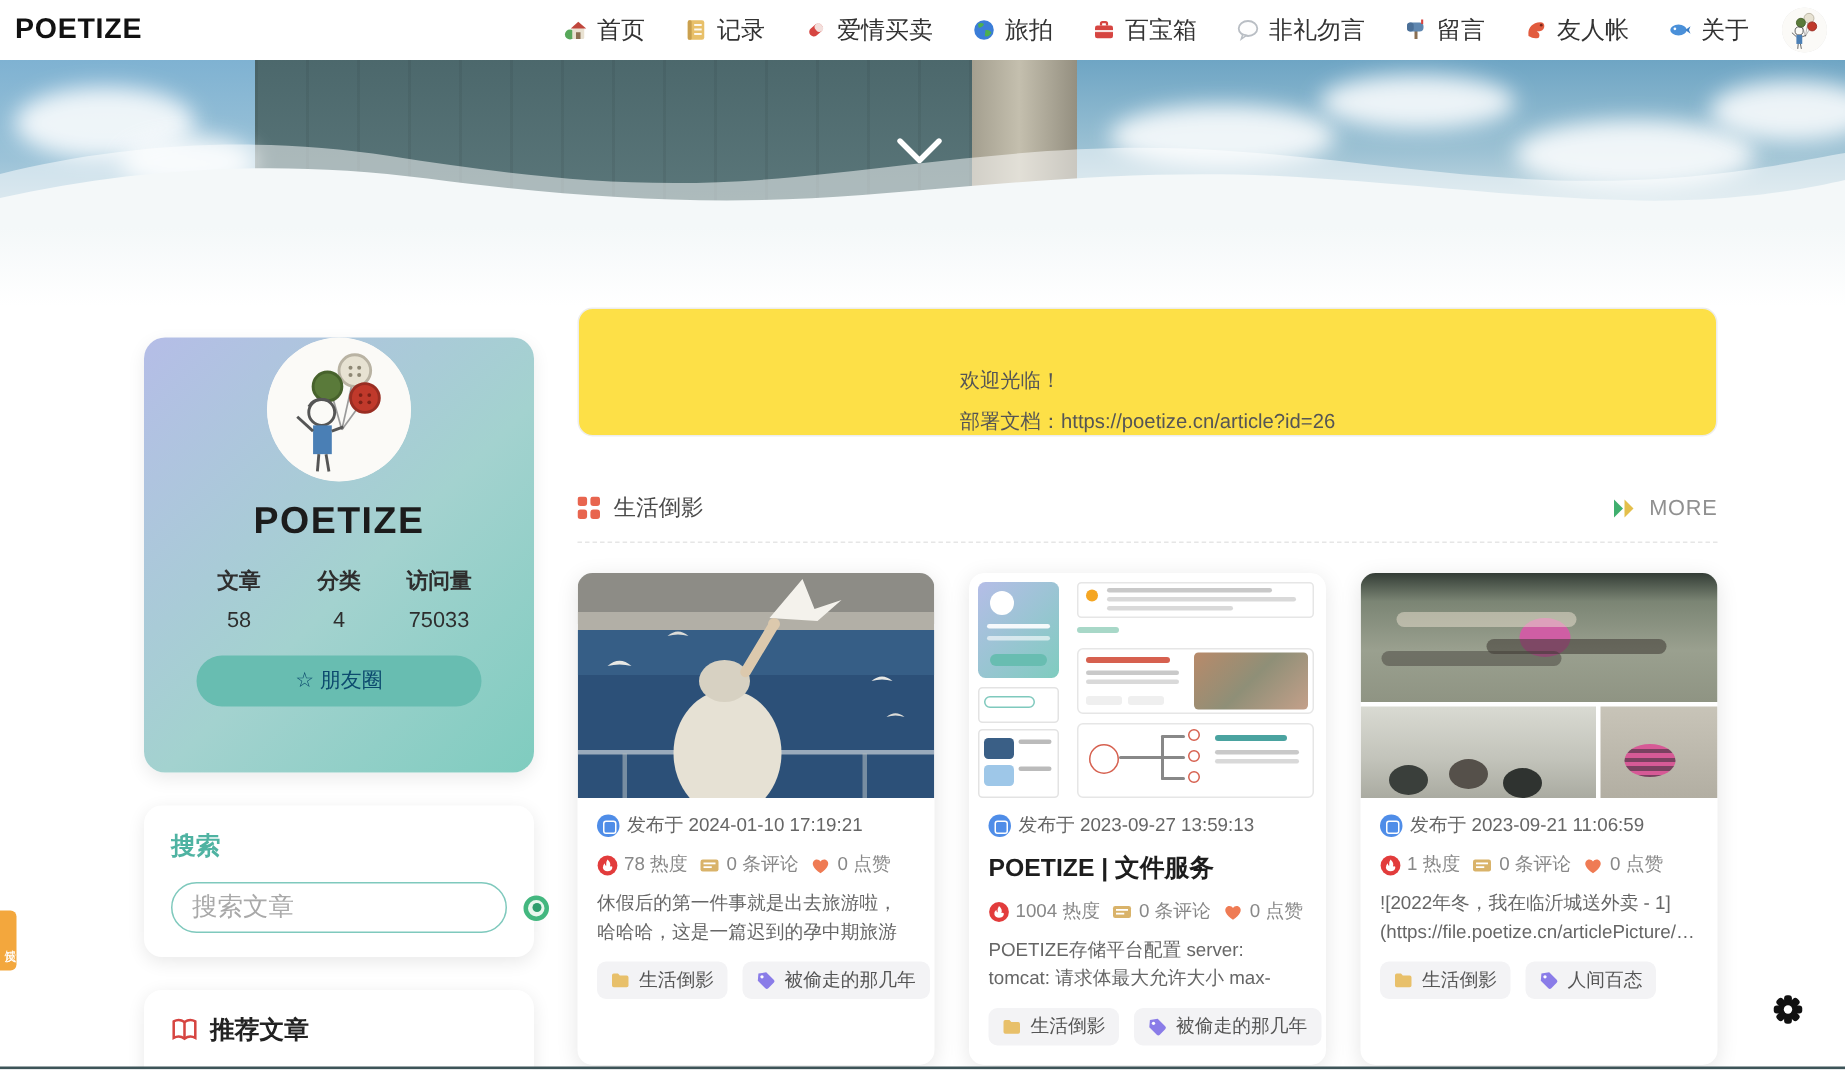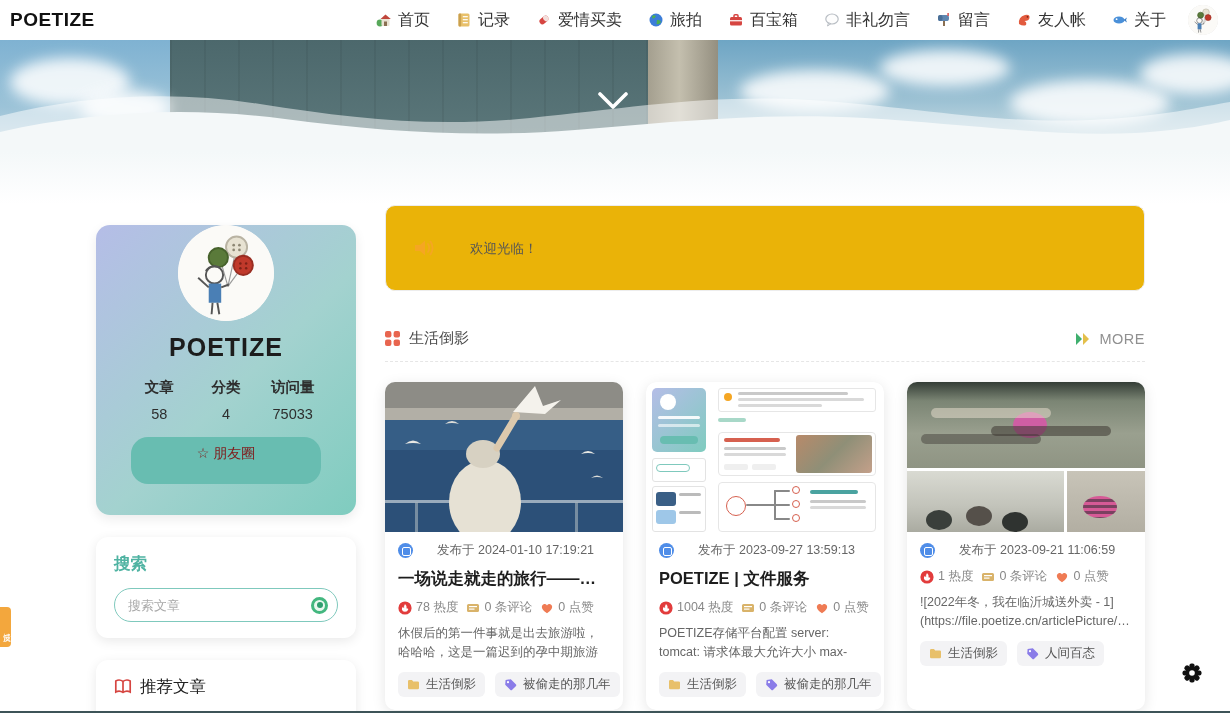--- a/index.html
+++ b/index.html
@@ -33,45 +33,45 @@
   .sidebar { position:absolute; left:96px; top:205px; width:260px; }
   .profile-card { height:290px; border-radius:14px; text-align:center;
     background:linear-gradient(135deg,#b5bde7 0%,#a3d2cf 55%,#7fccbf 100%);
     box-shadow:0 4px 12px rgba(0,0,0,.08); cursor:pointer; }
   .profile-avatar { width:96px; height:96px; border-radius:50%; background:#fbfaf7; margin:20px auto 0; overflow:hidden; }
   .profile-name { margin-top:12px; font-size:25px; font-weight:800; color:#1c1c1c; letter-spacing:1px; }
   .profile-stats { display:flex; justify-content:space-between; margin:16px 30px 0; }
   .stat-col { flex:1; }
   .stat-label { font-size:14.5px; font-weight:700; color:#2e2e2e; }
   .stat-value { margin-top:9px; font-size:14.5px; color:#2e2e2e; }
-  .friend-btn { margin:15px auto 12px; width:190px; height:47px; border-radius:17px; background:#68bdb1; color:#7f1d1d;
+  .friend-btn { margin:15px auto 12px; width:190px; height:34px; border-radius:17px; background:#68bdb1; color:#0c4a6e;
     font-size:14px; line-height:33px; cursor:pointer; }
   .side-card { margin-top:22px; background:#fff; border-radius:12px; box-shadow:0 3px 12px rgba(0,0,0,.09); padding:16px 18px; }
   .search-title { color:#4fb3a2; font-size:16.5px; font-weight:800; }
   .search-box { margin-top:13px; height:34px; border:1.5px solid #7fc9bd; border-radius:17px; display:flex; align-items:center; padding:0 9px 0 13px; background:#fff; }
-  .search-box input { flex:1; border:none; outline:none; font-size:13px; color:#666; background:transparent; }
+  .search-box input { flex:1; border:none; outline:none; font-size:17px; color:#666; background:transparent; }
   .search-box input::placeholder { color:#a9a9a9; }
   .search-go { width:17px; height:17px; border-radius:50%; border:3px solid #43b77f; background:#e9f7ee; position:relative; cursor:pointer; flex:0 0 17px; }
   .search-go::after { content:""; position:absolute; left:2.5px; top:2.5px; width:6px; height:6px; border-radius:50%; background:#2f9e6e; }
   .recommend-card { height:120px; overflow:hidden; }
-  .recommend-head { display:flex; align-items:center; gap:8px; font-size:16.5px; font-weight:400; color:#222; }
+  .recommend-head { display:flex; align-items:center; gap:8px; font-size:16.5px; font-weight:700; color:#222; }
 
   
   .main { position:absolute; left:385px; top:205px; width:760px; }
-  .welcome-card { height:86px; background:#eab308; border:1px solid #ededed; border-radius:10px; display:flex; align-items:center; padding:0 26px; gap:34px; }
+  .welcome-card { height:86px; background:#fde047; border:1px solid #ededed; border-radius:10px; display:flex; align-items:center; padding:0 26px; gap:34px;flex-direction:column; }
   .welcome-lines { font-size:13.5px; color:#555; line-height:27px; }
   .section-header { margin-top:38px; display:flex; align-items:center; padding-bottom:13px; border-bottom:1px dashed #e6e6e6; }
   .section-title { margin-left:9px; font-size:15px; color:#4a4a4a; }
   .more-link { margin-left:auto; display:flex; align-items:center; gap:7px; color:#909090; font-size:14.5px; letter-spacing:.5px; cursor:pointer; }
 
   .cards-row { display:flex; gap:23px; margin-top:20px; }
   .article-card { width:238px; background:#fff; border-radius:10px; box-shadow:0 3px 14px rgba(0,0,0,.1); overflow:hidden; cursor:pointer; }
   .card-img { height:150px; position:relative; overflow:hidden; background:#eee; }
   .card-body { padding:10px 13px 13px; }
-  .date-row { display:flex; align-items:center; gap:24px; font-size:12.5px; color:#666; }
+  .date-row { display:flex; align-items:center; gap:5px; font-size:12.5px; color:#666; }
   .date-icon { width:15px; height:15px; border-radius:50%; background:#4f8de8; position:relative; flex:0 0 15px; }
   .date-icon::after { content:""; position:absolute; left:4px; top:4px; width:7px; height:7px; border:1.4px solid #fff; border-radius:2px; }
   .card-title { margin-top:9px; font-size:16.5px; font-weight:800; color:#1d1d1d; white-space:nowrap; overflow:hidden; }
   .stats-row { margin-top:9px; display:flex; align-items:center; gap:4px; font-size:12.5px; color:#888; white-space:nowrap; }
   .i14 { width:14px; height:14px; display:inline-block; flex:0 0 14px; }
   .stat-txt { margin-right:4px; }
   .excerpt { margin-top:8px; font-size:12.5px; color:#666; line-height:19px; height:38px; overflow:hidden; }
   .tags-row { margin-top:10px; display:flex; gap:10px; }
   .tag { background:#f3f3f5; border-radius:6px; padding:4px 9px; font-size:12.5px; color:#555; display:flex; align-items:center; gap:6px; cursor:pointer; white-space:nowrap; }
   .i13 { width:13px; height:13px; display:inline-block; flex:0 0 13px; }
@@ -294,20 +294,21 @@
   <div class="main">
 
     <div class="welcome-card">
       <svg width="24" height="24" viewBox="0 0 24 24">
         <path d="M3 9 L8 9 L13 4.5 L13 19.5 L8 15 L3 15 Z" fill="#f5a623"></path>
         <path d="M16 8 q2.5 4 0 8" fill="none" stroke="#f5a623" stroke-width="1.8" stroke-linecap="round"></path>
         <path d="M18.5 5.5 q4.2 6.5 0 13" fill="none" stroke="#f5a623" stroke-width="1.8" stroke-linecap="round"></path>
       </svg>
       <div class="welcome-lines">
         <div>欢迎光临！</div>
+        <div>部署文档：https://poetize.cn/article?id=26</div>
       </div>
     </div>
 
     <div class="section-header">
       <svg width="15" height="15" viewBox="0 0 15 15">
         <rect x="0" y="0" width="6.4" height="6.4" rx="2" fill="#e8654f"></rect>
         <rect x="8.6" y="0" width="6.4" height="6.4" rx="2" fill="#e8654f"></rect>
         <rect x="0" y="8.6" width="6.4" height="6.4" rx="2" fill="#e8654f"></rect>
         <rect x="8.6" y="8.6" width="6.4" height="6.4" rx="2" fill="#e8654f"></rect>
       </svg>
@@ -342,21 +343,20 @@
             <ellipse cx="98" cy="72" rx="17" ry="14" fill="#d7d1c2"></ellipse>
             <path d="M112 66 L130 36" stroke="#dcc9ad" stroke-width="7" stroke-linecap="round"></path>
             <circle cx="131" cy="34" r="4" fill="#dcc9ad"></circle>
           </svg>
         </div>
         <div class="card-body">
           <div class="date-row">
             <span class="date-icon"></span>
             <span>发布于 2024-01-10 17:19:21</span>
           </div>
-          <div class="card-title">一场说走就走的旅行——…</div>
           <div class="stats-row">
             <svg class="i14" viewBox="0 0 14 14">
                 <circle cx="7" cy="7" r="6.6" fill="#e23c3c"></circle>
                 <path d="M7 3 q2.6 2.4 1.6 4.6 q2 -.6 1.6 1 q-.6 2.2 -3.2 2.2 q-2.6 0 -3.1 -2.3 q-.3 -1.6 1.3 -3 q0 1.4 .9 1.8 q-.4 -2.6 .9 -4.3 Z" fill="#fff"></path>
               </svg>
             <span class="stat-txt">78 热度</span>
             <svg class="i14" viewBox="0 0 14 14">
                 <rect x="1" y="3" width="12" height="8" rx="1.5" fill="#d9b36a"></rect>
                 <rect x="3" y="5" width="8" height="1.2" fill="#fff"></rect>
                 <rect x="3" y="7.5" width="5.5" height="1.2" fill="#fff"></rect>

